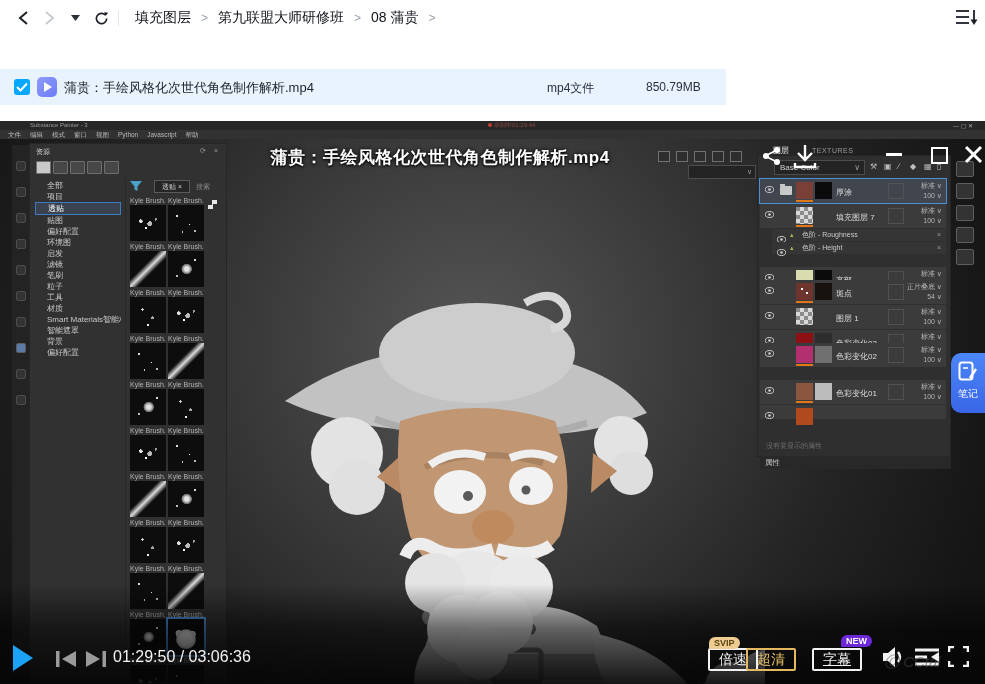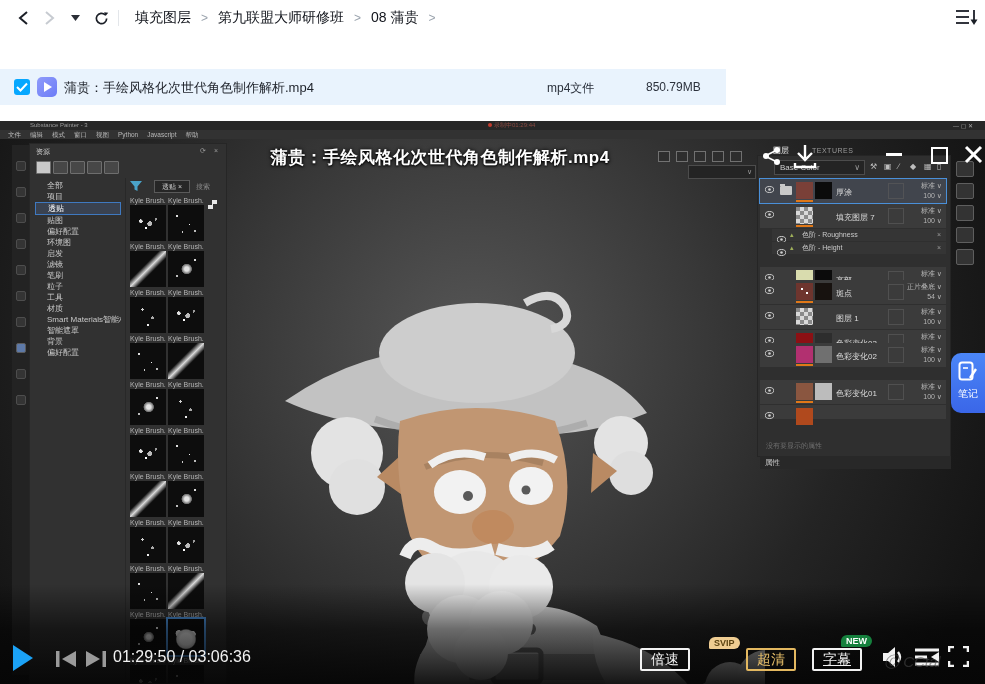--- a/index.html
+++ b/index.html
@@ -119,21 +119,21 @@
   #btn-play{position:absolute;left:13px;top:524px;width:0;height:0;cursor:pointer;
      border-style:solid;border-width:13px 0 13px 20px;border-color:transparent transparent transparent #1ba2f6;}
   .skip{position:absolute;top:529px;cursor:pointer;}
   #time{position:absolute;left:113px;top:527px;font-size:16px;color:#f2f2f2;}
   .pbtn{position:absolute;top:527px;height:19px;line-height:19px;padding:0 9px;font-size:14px;
         border:2px solid #f2f2f2;border-radius:2px;color:#f2f2f2;cursor:pointer;}
   .pbtn.gold{border-color:#e3b860;color:#e9c06a;}
   .badge{position:absolute;font-size:9px;font-weight:bold;height:12px;line-height:12px;padding:0 5px;
          border-radius:8px 8px 8px 2px;}
   .badge.svip{background:#efcd92;color:#5c4413;}
-  .badge.new{background:#15803d;color:#fff;}
+  .badge.new{background:#6d28d9;color:#fff;}
   #note-btn{position:absolute;right:0;top:232px;width:34px;height:60px;border-radius:10px 0 0 10px;cursor:pointer;
      background:linear-gradient(180deg,#4b86f7,#3a66e8);text-align:center;color:#fff;}
   #note-btn .nl{font-size:10px;margin-top:2px;}
   #wmark{position:absolute;left:884px;top:532px;width:101px;font-size:15px;color:#4a4a4a;opacity:.55;
      font-style:italic;white-space:nowrap;overflow:hidden;}
 </style>
 </head>
 <body>
 
 <div id="app">
@@ -634,21 +634,21 @@
         </svg>
     </span>
     <span class="skip" style="left:85px;">
       <svg width="22" height="18" viewBox="0 0 22 18">
           <polygon points="1,1 1,17 15,9" fill="#9a9a9a"></polygon>
           <rect x="17.5" y="1" width="3.5" height="16" fill="#9a9a9a"></rect>
         </svg>
     </span>
     <span id="time">01:29:50 / 03:06:36</span>
 
-    <span class="pbtn" style="left:640px;">倍速</span>
+    <span class="pbtn" style="left:708px;">倍速</span>
     <span class="badge svip" style="left:709px;top:516px;">SVIP</span>
     <span class="pbtn gold" style="left:746px;">超清</span>
     <span class="pbtn" style="left:812px;text-decoration:underline;">字幕</span>
     <span class="badge new" style="left:841px;top:514px;">NEW</span>
     <span class="wbtn" style="left:882px;top:525px;">
       <svg width="24" height="22" viewBox="0 0 24 22">
           <polygon points="1,7 6,7 13,1 13,21 6,15 1,15" fill="#f2f2f2"></polygon>
           <path d="M16,6 Q20,11 16,16" fill="none" stroke="#f2f2f2" stroke-width="2.4"></path>
         </svg>
     </span>

